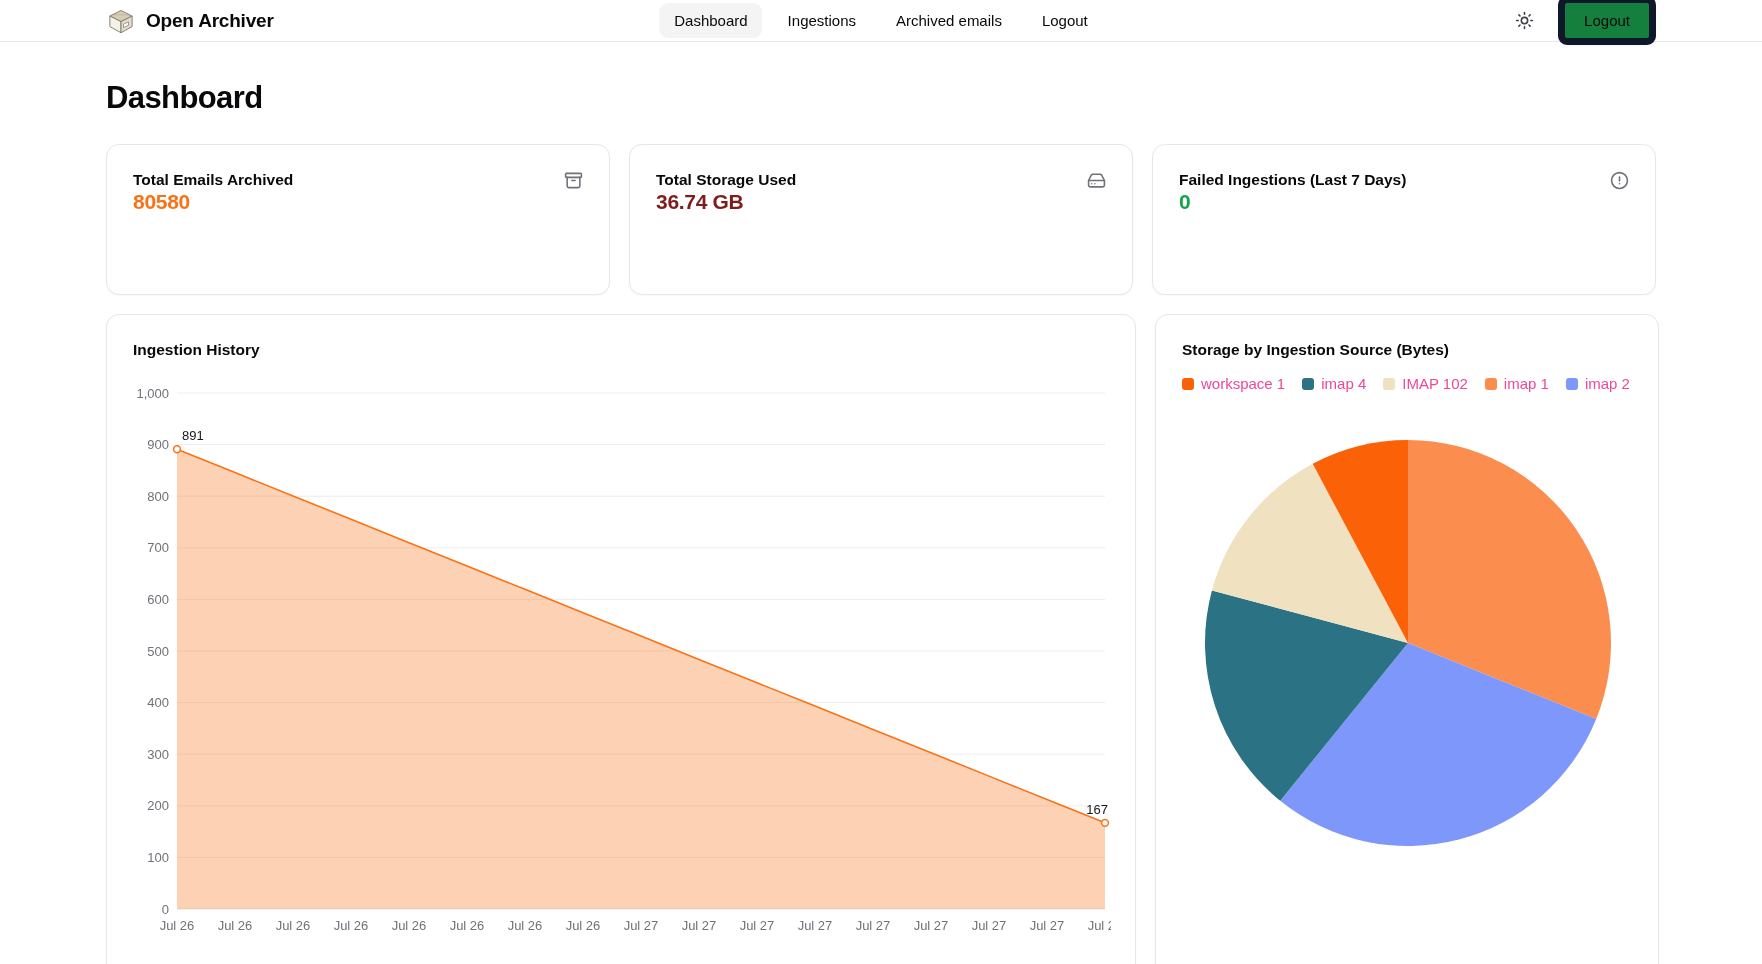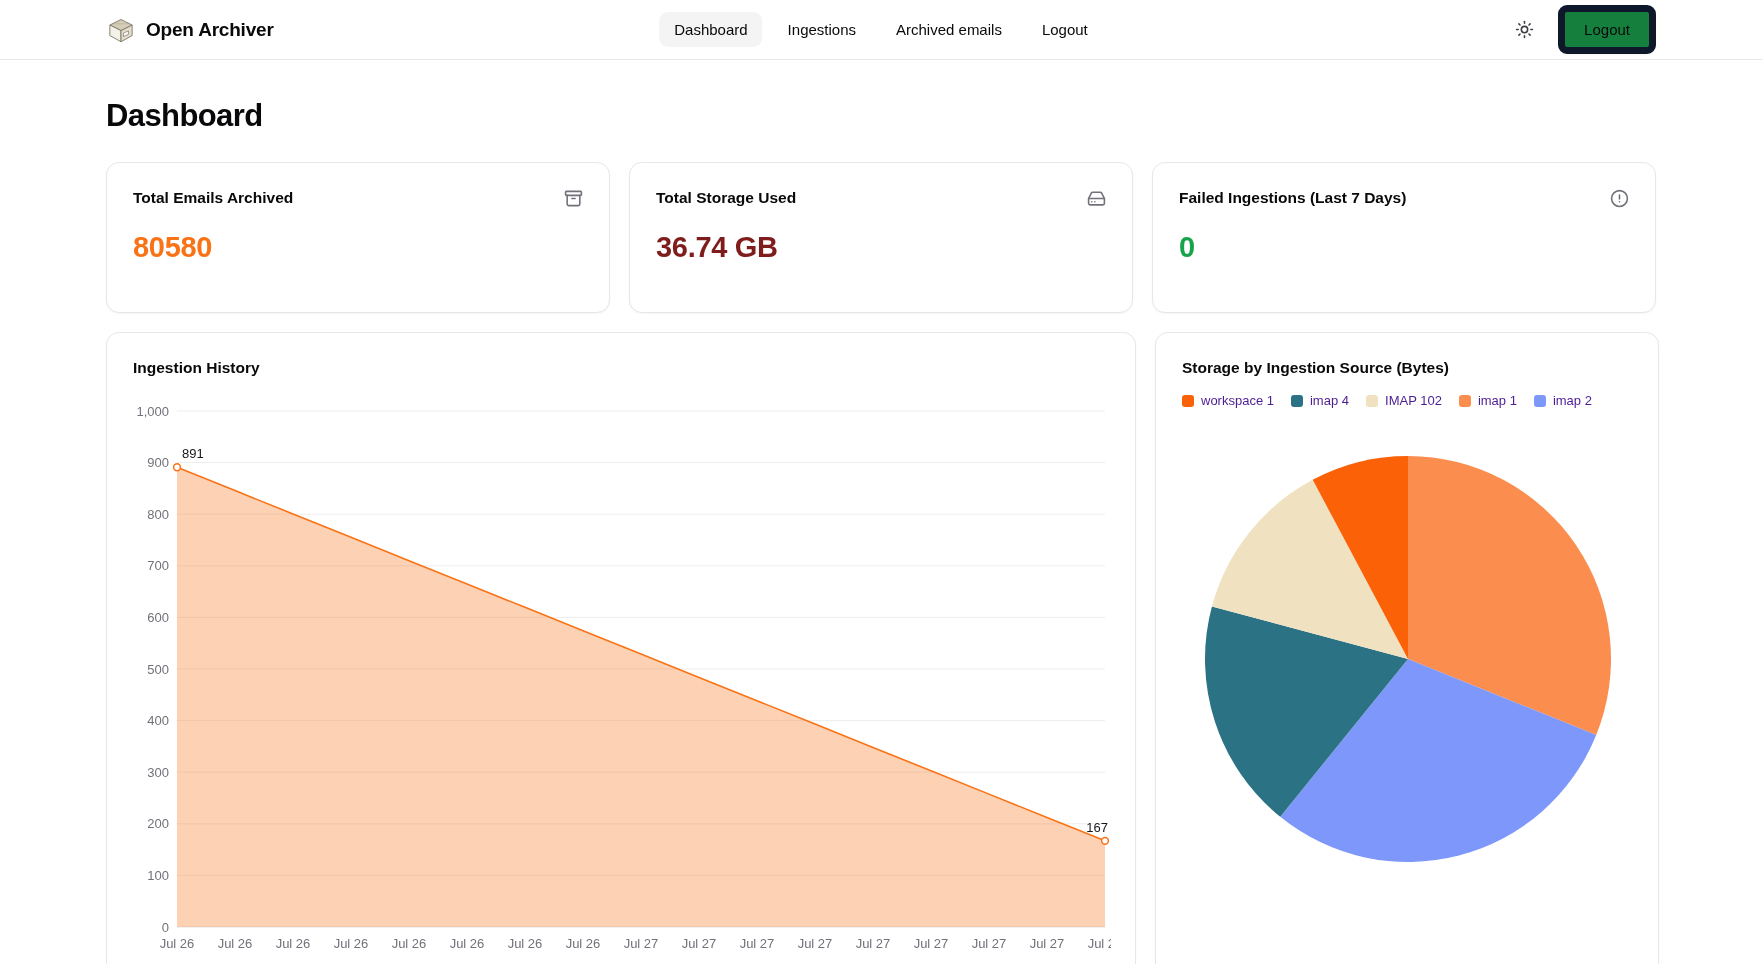--- a/index.html
+++ b/index.html
@@ -1,49 +1,49 @@
 <!DOCTYPE html>
 <html><head>
 <meta charset="utf-8">
 <style>
   * { margin:0; padding:0; box-sizing:border-box; }
   html,body { width:1762px; height:964px; background:#ffffff; font-family:"Liberation Sans", sans-serif; color:#09090b; }
 
   
-  .app-header { position:relative; height:60px; border-bottom:1px solid #e7e7e9; display:flex; align-items:center; padding:0 106px; }
+  .app-header { position:relative; height:42px; border-bottom:1px solid #e7e7e9; display:flex; align-items:center; padding:0 106px; }
   .brand { display:flex; align-items:center; gap:10px; }
   .brand-title { font-size:19px; font-weight:700; letter-spacing:-0.2px; }
   .main-nav { position:absolute; left:50%; transform:translateX(-50%); display:flex; align-items:center; gap:10px; }
   .nav-item { font-size:15px; padding:9px 15px; border-radius:9px; cursor:pointer; color:#09090b; background:transparent; border:none; font-family:inherit; white-space:nowrap; }
   .nav-item.active { background:#f4f4f5; }
   .header-right { margin-left:auto; display:flex; align-items:center; gap:24px; }
   .icon-btn { border:none; background:transparent; color:#3f3f46; cursor:pointer; display:flex; align-items:center; }
   .logout-btn { font-family:inherit; font-size:15px; color:#09090b; background:#15803d; border:7px solid #0f172a; border-radius:9px; padding:9px 19px; cursor:pointer; box-shadow:0 1px 2px rgba(0,0,0,.04); }
 
   
   .page { padding:38px 106px 0; }
   .page-title { font-size:31px; font-weight:700; letter-spacing:-0.6px; }
 
   .stats-row { margin-top:28px; display:grid; grid-template-columns:repeat(3, 1fr); gap:19px; }
   .card { background:#fff; border:1px solid #e7e7e9; border-radius:13px; box-shadow:0 1px 2px rgba(0,0,0,.04); }
   .stat-card { height:151px; padding:26px 26px; }
   .stat-head { display:flex; align-items:flex-start; justify-content:space-between; }
   .stat-title { font-size:15.5px; font-weight:600; }
   .stat-icon { color:#71717a; display:flex; }
-  .stat-value { margin-top:23px; font-size:29px; font-weight:700; letter-spacing:-0.3px; }
+  .stat-value { font-size:21px; font-weight:700; letter-spacing:-0.3px; }
 
   .charts-row { margin-top:19px; display:grid; grid-template-columns:1fr 504px; gap:19px; }
   .chart-card { height:775px; padding:26px 24px 18px; }
   .chart-title { font-size:15.5px; font-weight:600; padding-left:2px; }
   .area-chart-wrap { margin-top:18px; }
 
   .legend-row { margin-top:16px; display:flex; align-items:center; gap:17px; padding-left:2px; flex-wrap:wrap; }
   .legend-item { display:flex; align-items:center; gap:7px; cursor:pointer; }
   .legend-swatch { width:12px; height:12px; border-radius:3px; display:inline-block; }
-  .legend-label { font-size:13px; color:#4c1d95; }
+  .legend-label { font-size:15px; color:#ec4899; }
   .pie-wrap { display:flex; justify-content:center; margin-top:22px; }
 
   svg text { font-family:"Liberation Sans", sans-serif; }
 </style>
 </head>
 <body>
 
 <header class="app-header">
   <div class="brand">
     <span style="display:flex;">

